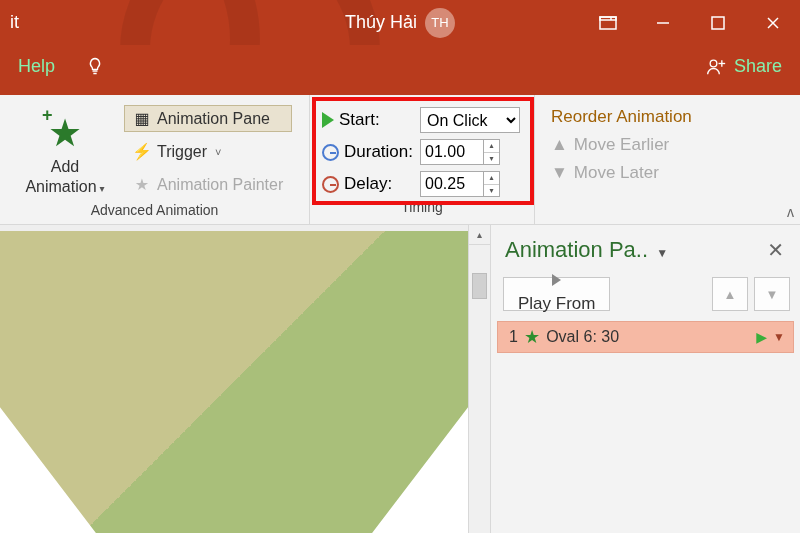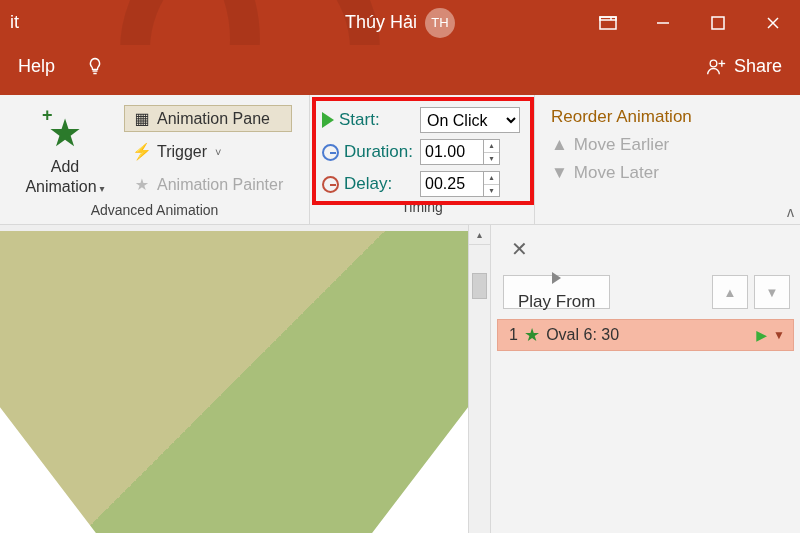--- a/index.html
+++ b/index.html
@@ -15,21 +15,21 @@
   .titlebar .winbtn { width: 55px; display: flex; align-items: center; justify-content: center; font-size: 16px; }
   .titlebar .winbtn svg { stroke: #fff; fill: none; stroke-width: 1.5; }
 
   
   .deco { position: absolute; top: -120px; left: -60px; width: 400px; height: 300px; pointer-events:none; }
   .deco::before, .deco::after { content:""; position:absolute; border:30px solid rgba(0,0,0,0.07); border-radius:50%; }
   .deco::before { width:260px; height:260px; left:0; top:0; }
   .deco::after { width:200px; height:200px; left:180px; top:40px; }
 
   
-  .subrow { height: 50px; background: #b83b1d; display: flex; align-items: center; color: #ffffff; padding: 0 18px 8px 18px; position: relative; }
+  .subrow { height: 50px; background: #b83b1d; display: flex; align-items: center; color: #86efac; padding: 0 18px 8px 18px; position: relative; }
   .subrow .help { font-size: 18px; margin-right: 30px; }
   .subrow .tellme-wrap { display: flex; align-items: center; gap: 10px; }
   .subrow .tellme { font-size: 17px; font-style: italic; opacity: .95; }
   .subrow .share-wrap { margin-left: auto; display: flex; align-items: center; gap: 8px; font-size: 18px; }
   .lightbulb { width: 20px; height: 20px; }
 
   
   .ribbon { height: 130px; background: #f3f3f3; border-bottom: 1px solid #d8d8d8; display: flex; position: relative; }
   .group { border-right: 1px solid #d8d8d8; padding: 6px 10px 2px 10px; display: flex; flex-direction: column; position: relative; }
   .group-body { flex: 1; display: flex; }
@@ -45,21 +45,21 @@
   
   .adv-col { display:flex; flex-direction:column; gap:6px; padding-left:4px; padding-top:4px; }
   .ribbtn { display:flex; align-items:center; gap:6px; padding:3px 8px; font-size:16px; color:#333; border:1px solid transparent; background:transparent; }
   .ribbtn.active { background:#e9e2d0; border:1px solid #c4b995; }
   .ribbtn.disabled { color:#a9a9a9; }
   .ribbtn .ico { width:18px; display:inline-flex; justify-content:center; }
 
   
   .timing-body { display:flex; flex-direction:column; gap:6px; padding:6px 4px 0 2px; }
   .trow { display:flex; align-items:center; gap:6px; }
-  .trow .tlabel { font-size:17px; color:#0f766e; width:92px; display:flex; align-items:center; gap:5px; }
+  .trow .tlabel { font-size:17px; color:#000000; width:92px; display:flex; align-items:center; gap:5px; }
   .trow select, .trow .spin { font-size:16px; height:26px; border:1px solid #aaa; background:#fff; }
   .trow select { width:100px; padding:0 2px; }
   .spin { display:flex; align-items:stretch; }
   .spin input { width:62px; border:none; outline:none; font-size:16px; padding:0 4px; }
   .spin .updown { width:16px; display:flex; flex-direction:column; border-left:1px solid #aaa; }
   .spin .updown span { flex:1; display:flex; align-items:center; justify-content:center; font-size:8px; color:#555; border-bottom:1px solid #ccc; }
   .spin .updown span:last-child { border-bottom:none; }
 
   
   .reorder-body { display:flex; flex-direction:column; gap:8px; padding:6px 6px 0 6px; }
@@ -249,20 +249,21 @@
 <div class="workspace">
   <div class="slide-area">
     <div class="slide-canvas"></div>
   </div>
   <div class="vscroll">
     <div class="up">▴</div>
     <div class="thumb"></div>
   </div>
   <div class="pane">
     <div class="pane-header">
+      <div class="pane-title"><span>Animation Pa..</span> <span class="caret">▼</span></div>
       <div class="pane-close">✕</div>
     </div>
     <div class="pane-toolbar">
       <div class="pbtn play">
         <span class="play-ico play-ico-sm"></span>
         <span>Play From</span>
       </div>
       <div class="spacer"></div>
       <div class="pbtn square">▲</div>
       <div class="pbtn square">▼</div>

